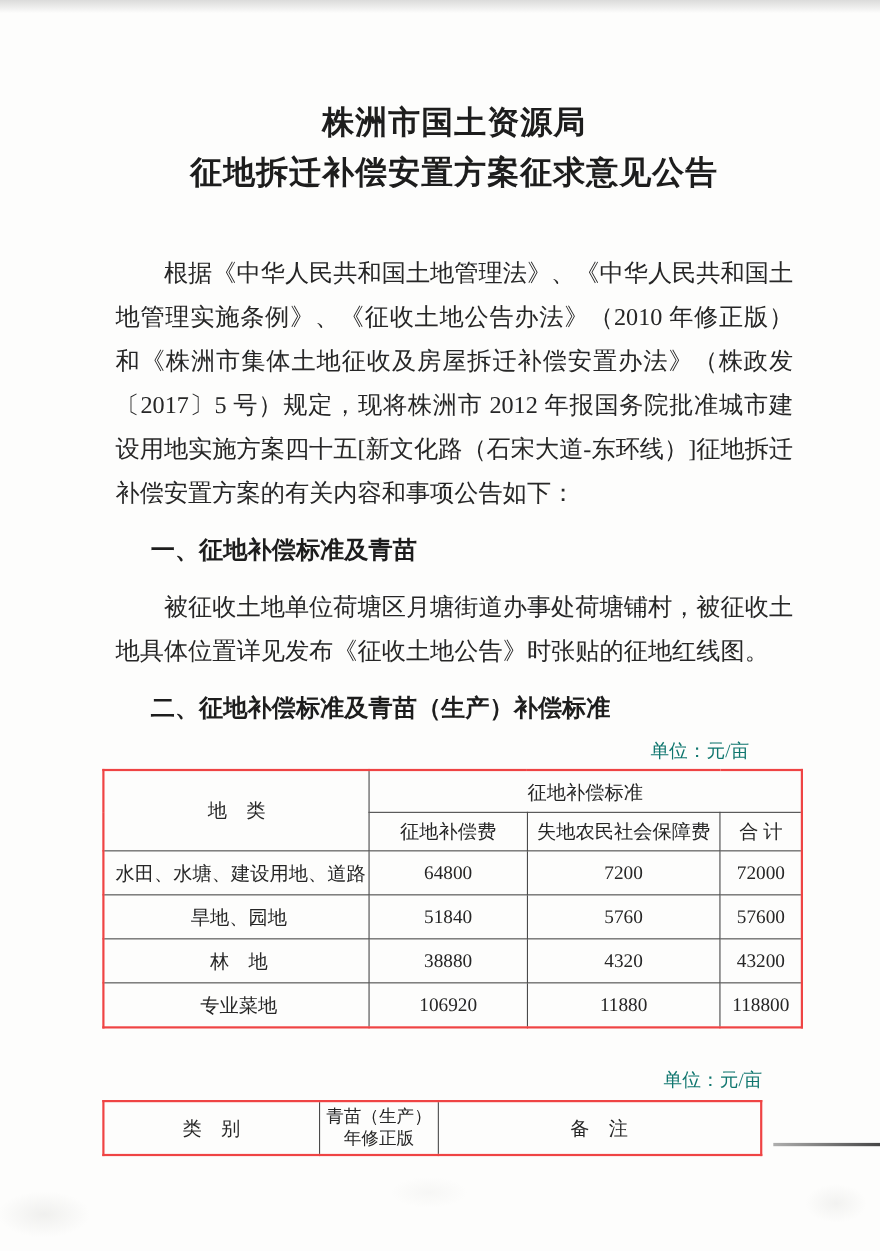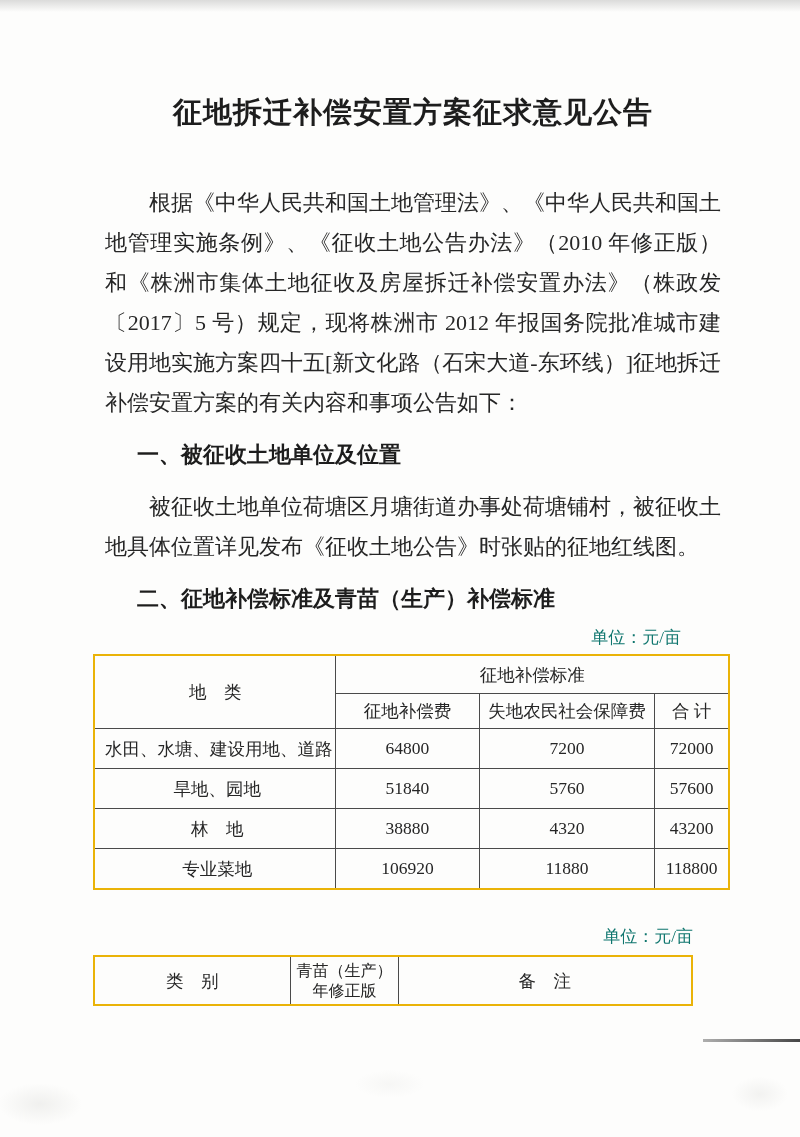--- a/index.html
+++ b/index.html
@@ -66,21 +66,21 @@
     line-height: 22px;
     text-align: right;
     color: #0f766e;
   }
   .unit-label-1 { margin-top: 8px; padding-right: 52px; margin-bottom: 5px; }
   .unit-label-2 { margin-top: 36px; padding-right: 40px; margin-bottom: 7px; }
 
   table.doc-table {
     border-collapse: collapse;
     table-layout: fixed;
-    border: 2px solid #eab308;
+    border: 2px solid #ef4444;
     color: #262626;
   }
   table.doc-table td {
     border: 1px solid #4a4a4a;
     font-size: 17.5px;
     padding: 0 6px;
     overflow: hidden;
     white-space: nowrap;
   }
   .table-1 { width: 637px; }
@@ -104,26 +104,27 @@
 </style>
 </head>
 <body>
 
 <div class="page">
   <div class="top-scan-shade"></div>
 
   <div class="content">
 
     <div class="doc-title">
+      <div>株洲市国土资源局</div>
       <div>征地拆迁补偿安置方案征求意见公告</div>
     </div>
 
     <p class="body-text intro">根据《中华人民共和国土地管理法》、《中华人民共和国土地管理实施条例》、《征收土地公告办法》（2010 年修正版）和《株洲市集体土地征收及房屋拆迁补偿安置办法》（株政发〔2017〕5 号）规定，现将株洲市 2012 年报国务院批准城市建设用地实施方案四十五[新文化路（石宋大道-东环线）]征地拆迁补偿安置方案的有关内容和事项公告如下：</p>
 
-    <p class="section-heading">一、被征收土地单位及位置</p>
+    <p class="section-heading">一、征地补偿标准及青苗</p>
 
     <p class="body-text">被征收土地单位荷塘区月塘街道办事处荷塘铺村，被征收土地具体位置详见发布《征收土地公告》时张贴的征地红线图。</p>
 
     <p class="section-heading">二、征地补偿标准及青苗（生产）补偿标准</p>
 
     <div class="unit-label unit-label-1">单位：元/亩</div>
 
     <table class="doc-table table-1">
       <colgroup>
         <col class="col-landtype">

